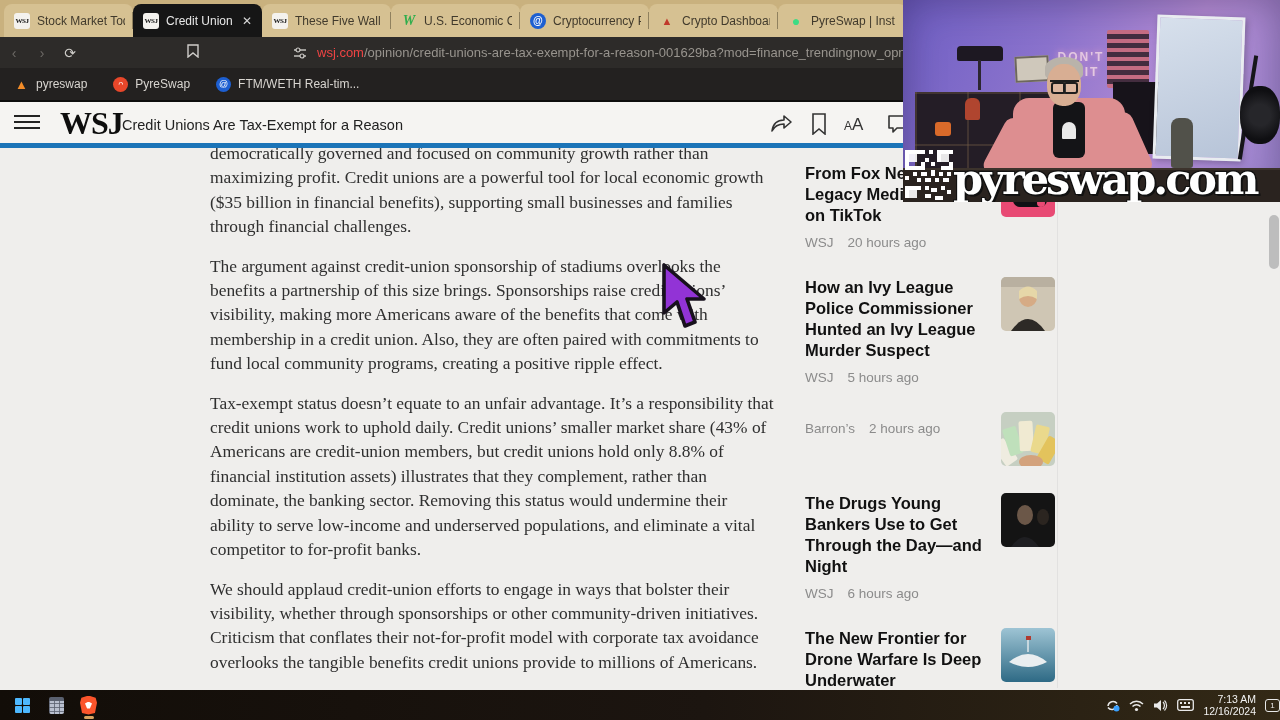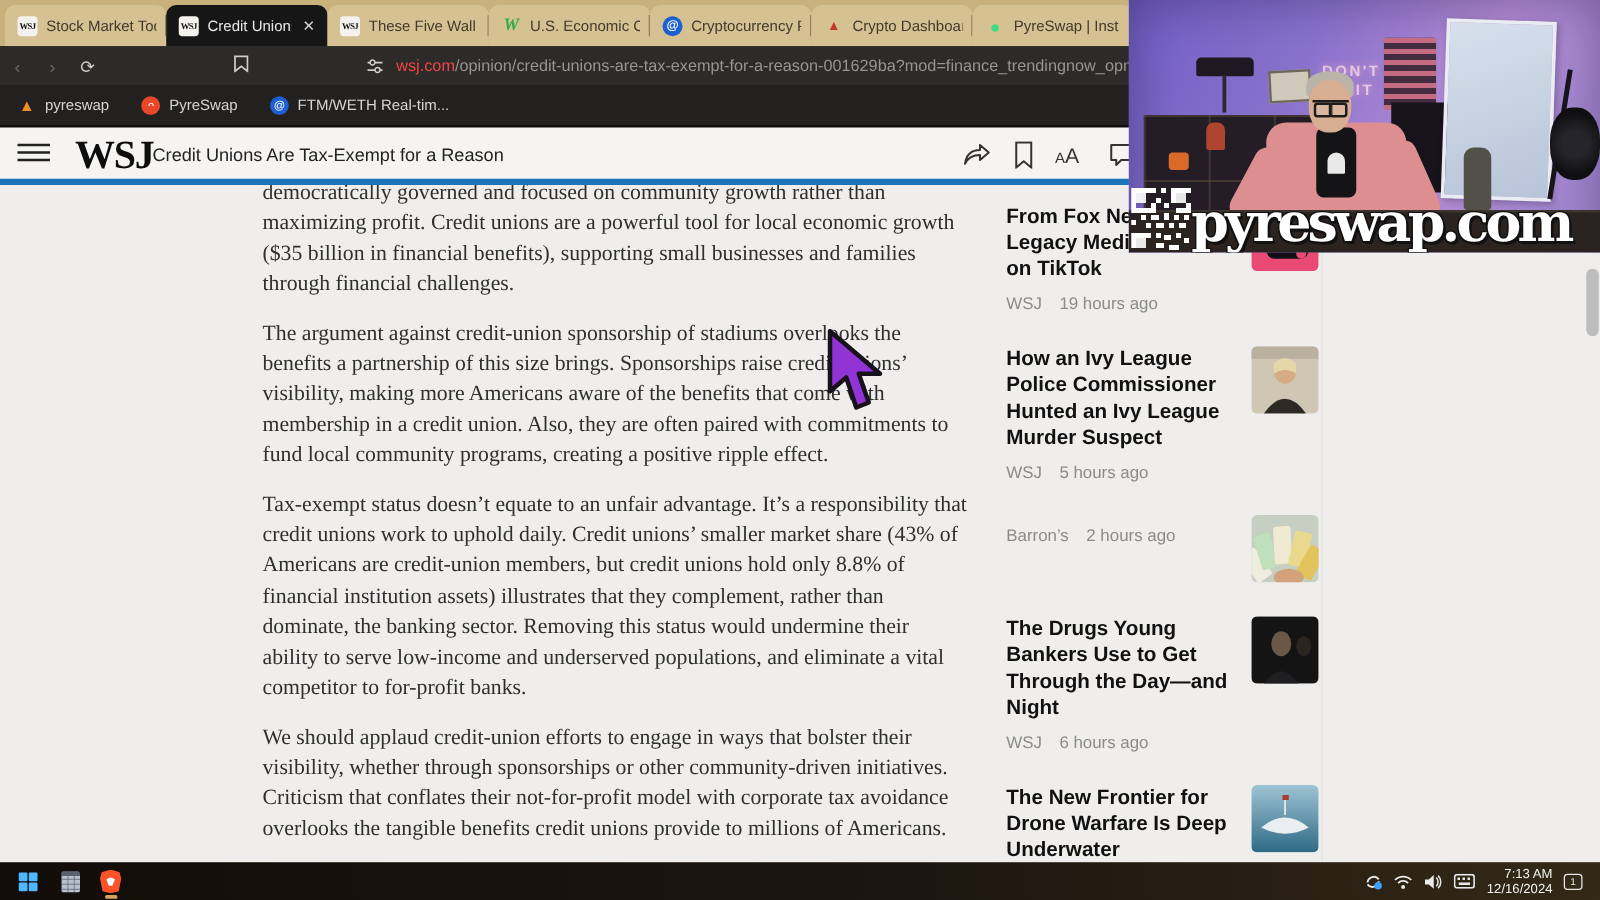--- a/index.html
+++ b/index.html
@@ -163,21 +163,21 @@
     background-size:100% 100%, 100% 4px, 5px 100%; background-position:0 0,0 6px,0 6px; }
   .brave-wrap { position:relative; height:30px; display:flex; align-items:center; }
   .brave { width:17px; height:19px; background:#fb542b;
     clip-path:polygon(50% 0, 92% 12%, 100% 38%, 88% 92%, 50% 100%, 12% 92%, 0 38%, 8% 12%); 
     display:flex; align-items:center; justify-content:center; }
   .brave::after { content:""; width:7px; height:7px; background:#fff;
     clip-path:polygon(50% 0,100% 30%,70% 100%,30% 100%,0 30%); }
   .brave-underline { position:absolute; left:4px; bottom:1px; width:10px; height:3px;
     border-radius:2px; background:#d8a35f; }
   .tb-right { margin-left:auto; display:flex; align-items:center; gap:9px;
-    padding-right:14px; color:#e8e8e8; }
+    padding-right:0; color:#e8e8e8; }
   .clock { text-align:right; font-size:10.5px; line-height:12px; color:#f2f2f2; }
   .tray svg { display:block; }
 
   .notif { width:15px; height:13px; border:1.5px solid #e8e8e8; border-radius:3px;
     font-size:8px; display:flex; align-items:center; justify-content:center; color:#e8e8e8; }
 </style>
 </head>
 <body>
 
 <div class="tabbar">
@@ -284,21 +284,21 @@
   </div>
 
   <div class="rail-divider"></div>
 
   <div class="sidebar">
     <div class="side-item">
       <div class="side-txt">
         <div class="side-title">From Fox News… Legacy Media Wants In on TikTok</div>
         <div class="side-meta">
           <span>WSJ</span>
-          <span>19 hours ago</span>
+          <span>20 hours ago</span>
         </div>
       </div>
       <div class="thumb">
         <svg width="54" height="54">
             <rect width="54" height="54" fill="#e84a74"></rect>
             <rect x="12" y="10" width="34" height="34" rx="7" fill="#101014"></rect>
             <text x="22" y="34" font-size="18" fill="#fff">♪</text>
             <circle cx="40" cy="40" r="4" fill="#e84a74"></circle>
           </svg>
       </div>

